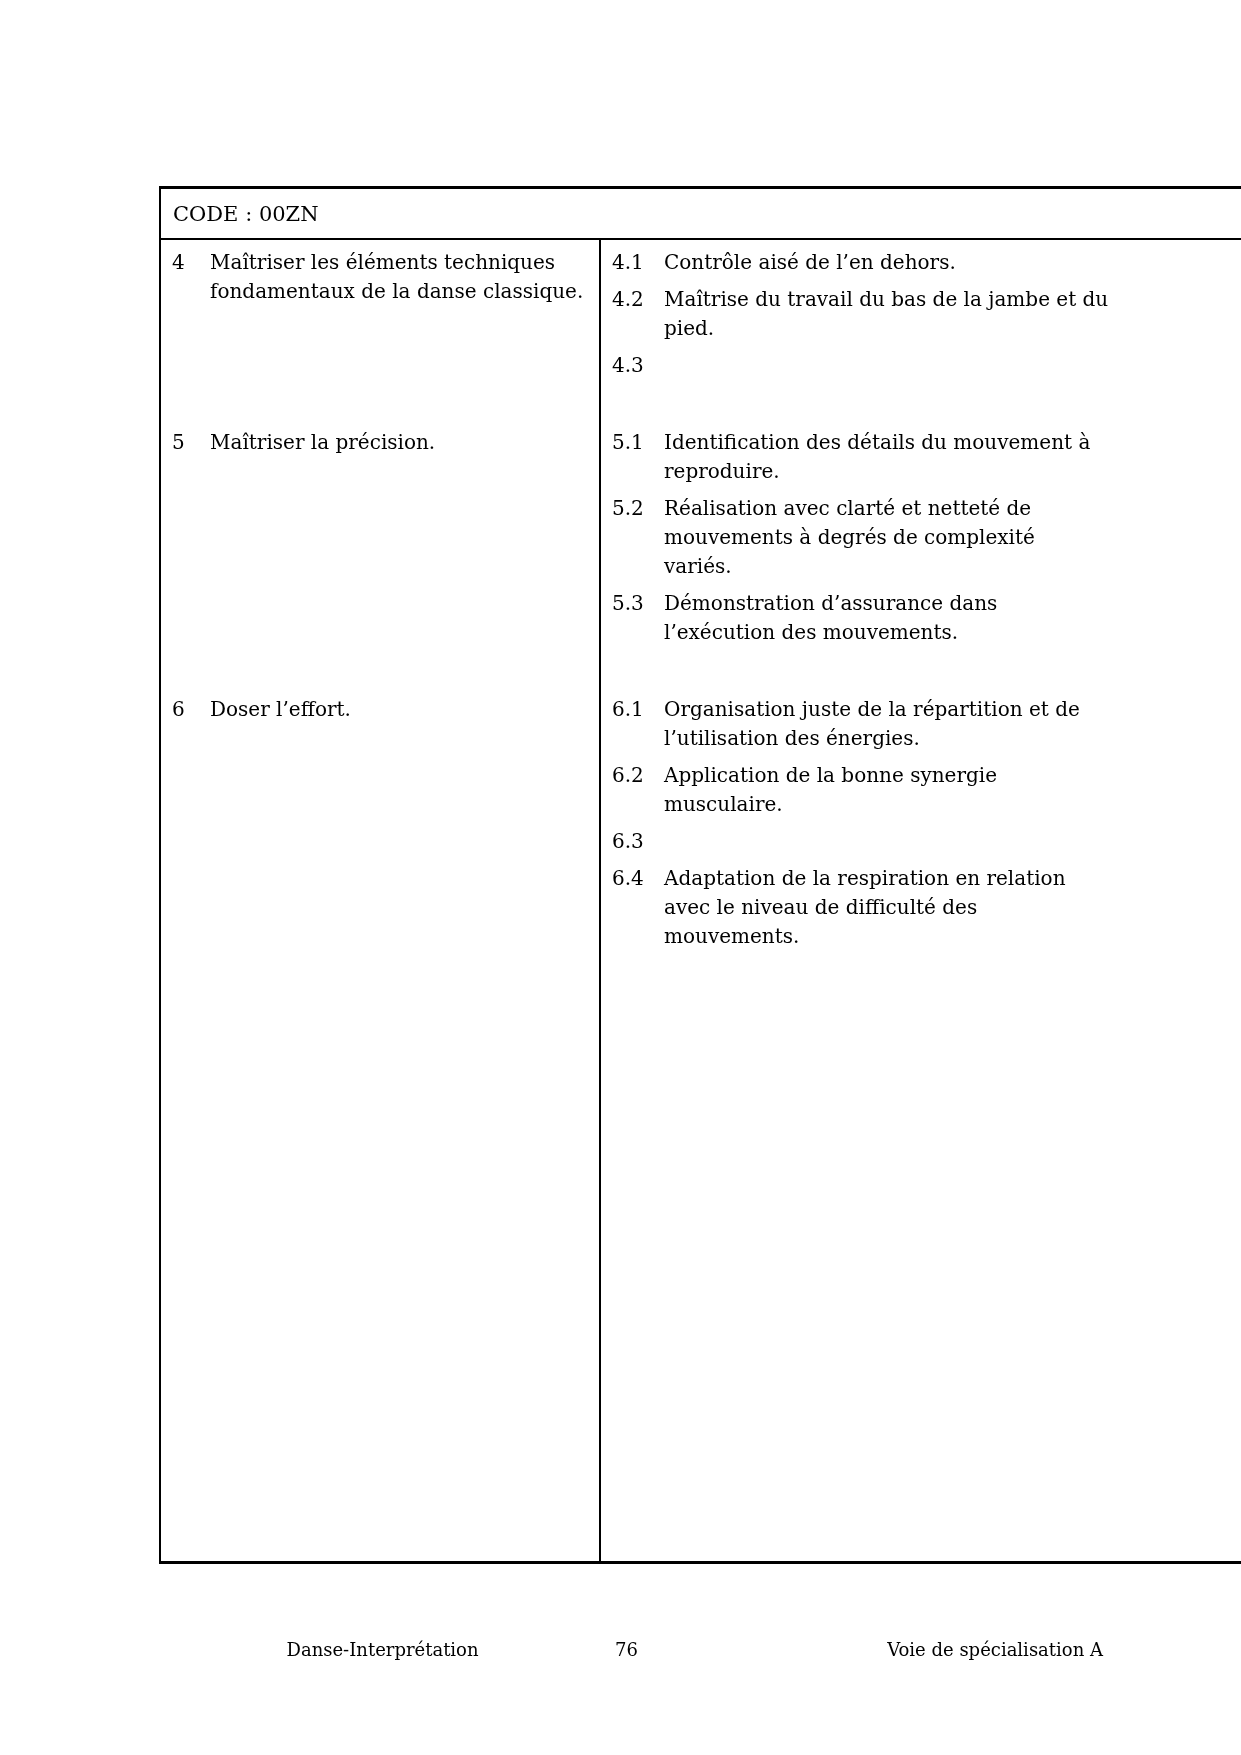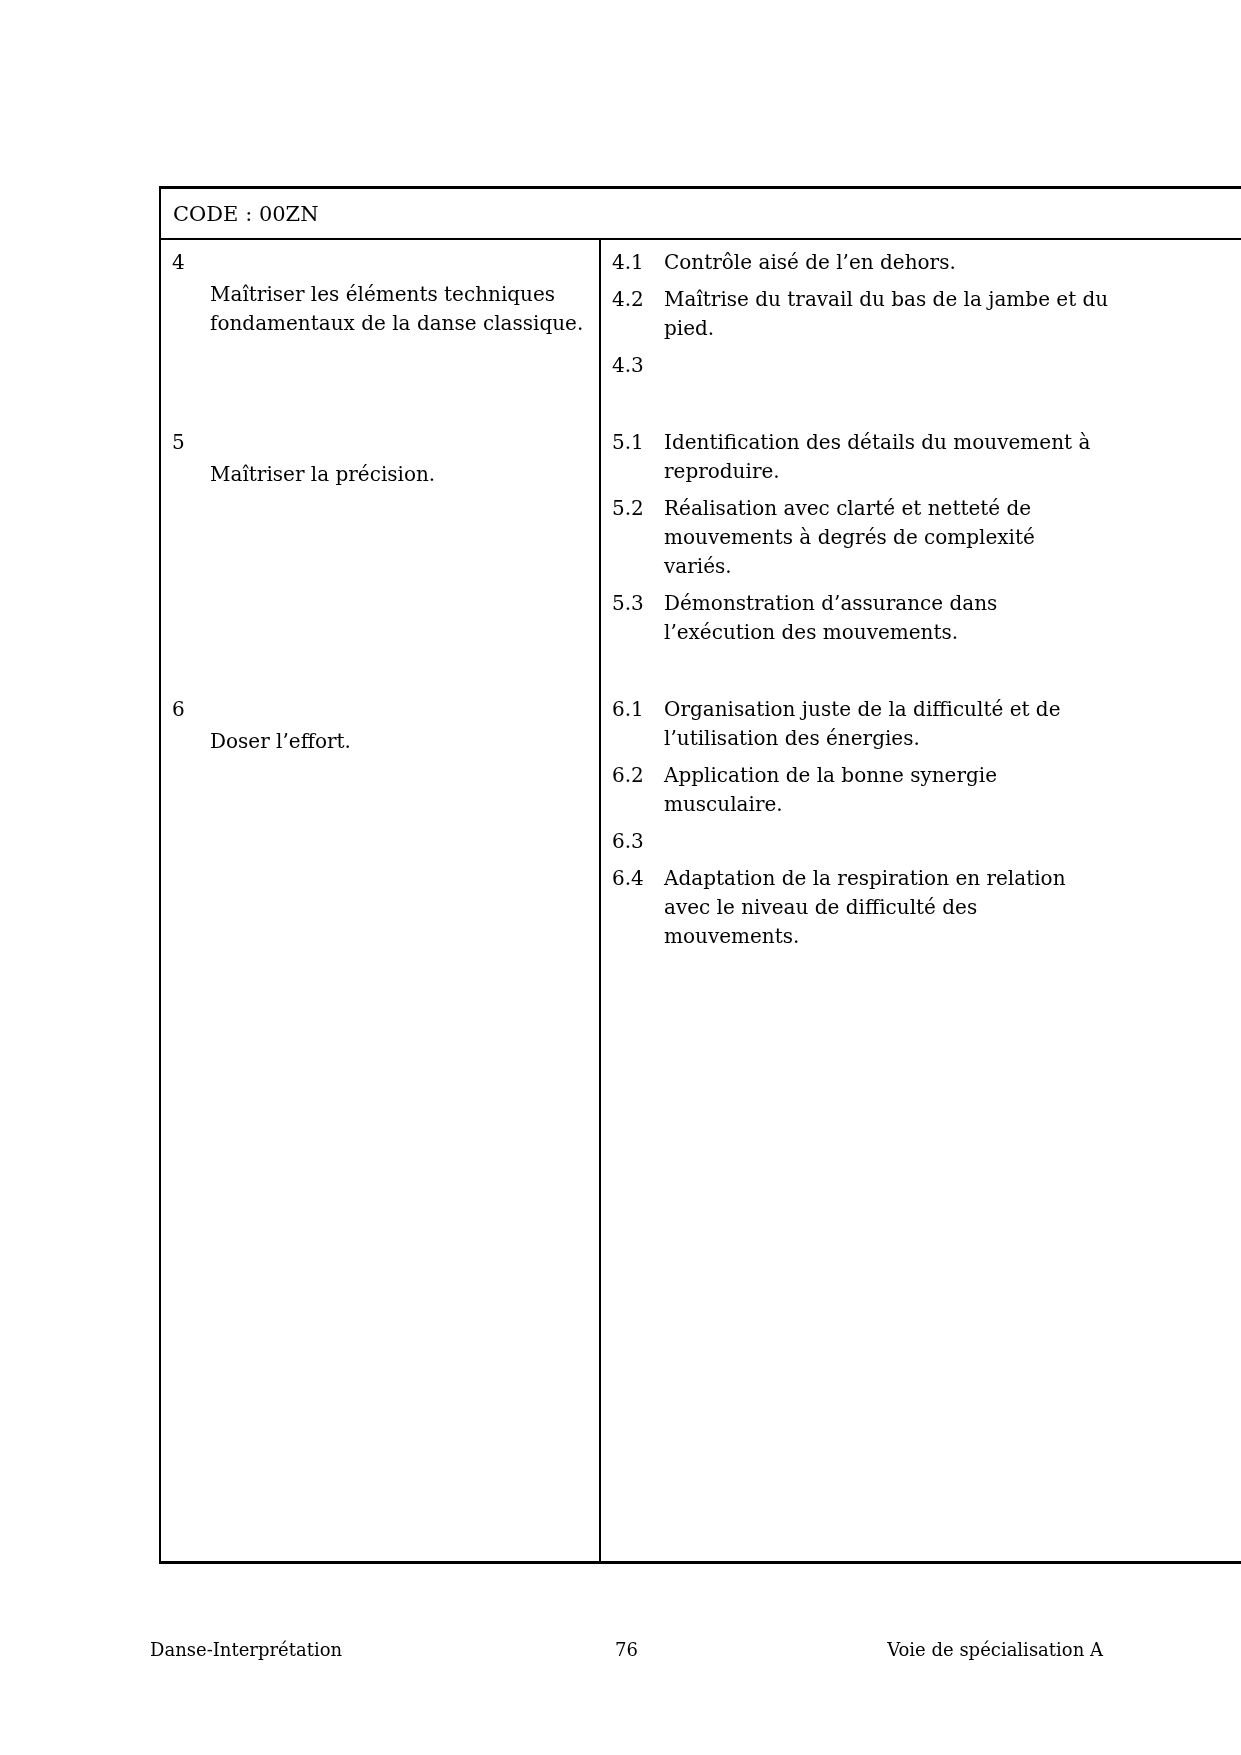--- a/index.html
+++ b/index.html
@@ -52,21 +52,20 @@
   .cr {
     box-sizing: border-box;
     padding: 8px 12px 0 11px;
   }
   .gap-top { padding-top: 40px; }
   .obj-num {
     flex: 0 0 38px;
   }
   .obj-txt {
     white-space: pre-line;
-    margin-top: 32px;
   }
   .crit-item {
     display: flex;
     align-items: flex-start;
     margin-bottom: 8px;
   }
   .crit-num {
     flex: 0 0 52px;
   }
   .crit-txt {
@@ -76,21 +75,21 @@
   .page-footer {
     position: absolute;
     left: 150px;
     right: 138px;
     top: 1632px;
     display: flex;
     align-items: baseline;
     font-size: 18px;
     line-height: 22px;
   }
-  .footer-left  { flex: 1 1 0; text-align: left; }
+  .footer-left  { flex: 1 1 0; text-align: center; }
   .footer-mid   { flex: 0 0 auto; text-align: center; margin-top: 7px; }
   .footer-right { flex: 1 1 0; text-align: right; }
 </style>
 </head>
 <body>
 
 <div class="page">
 
   <div class="doc-table">
 
@@ -143,21 +142,21 @@
         </div>
       </div>
 
       <div class="cl gap-top">
         <span class="obj-num">6</span>
         <span class="obj-txt">Doser l’effort.</span>
       </div>
       <div class="cr gap-top">
         <div class="crit-item">
           <span class="crit-num">6.1</span>
-          <span class="crit-txt">Organisation juste de la difficulté et de
+          <span class="crit-txt">Organisation juste de la répartition et de
 l’utilisation des énergies.</span>
         </div>
         <div class="crit-item">
           <span class="crit-num">6.2</span>
           <span class="crit-txt">Application de la bonne synergie
 musculaire.</span>
         </div>
         <div class="crit-item">
           <span class="crit-num">6.3</span>
         </div>

